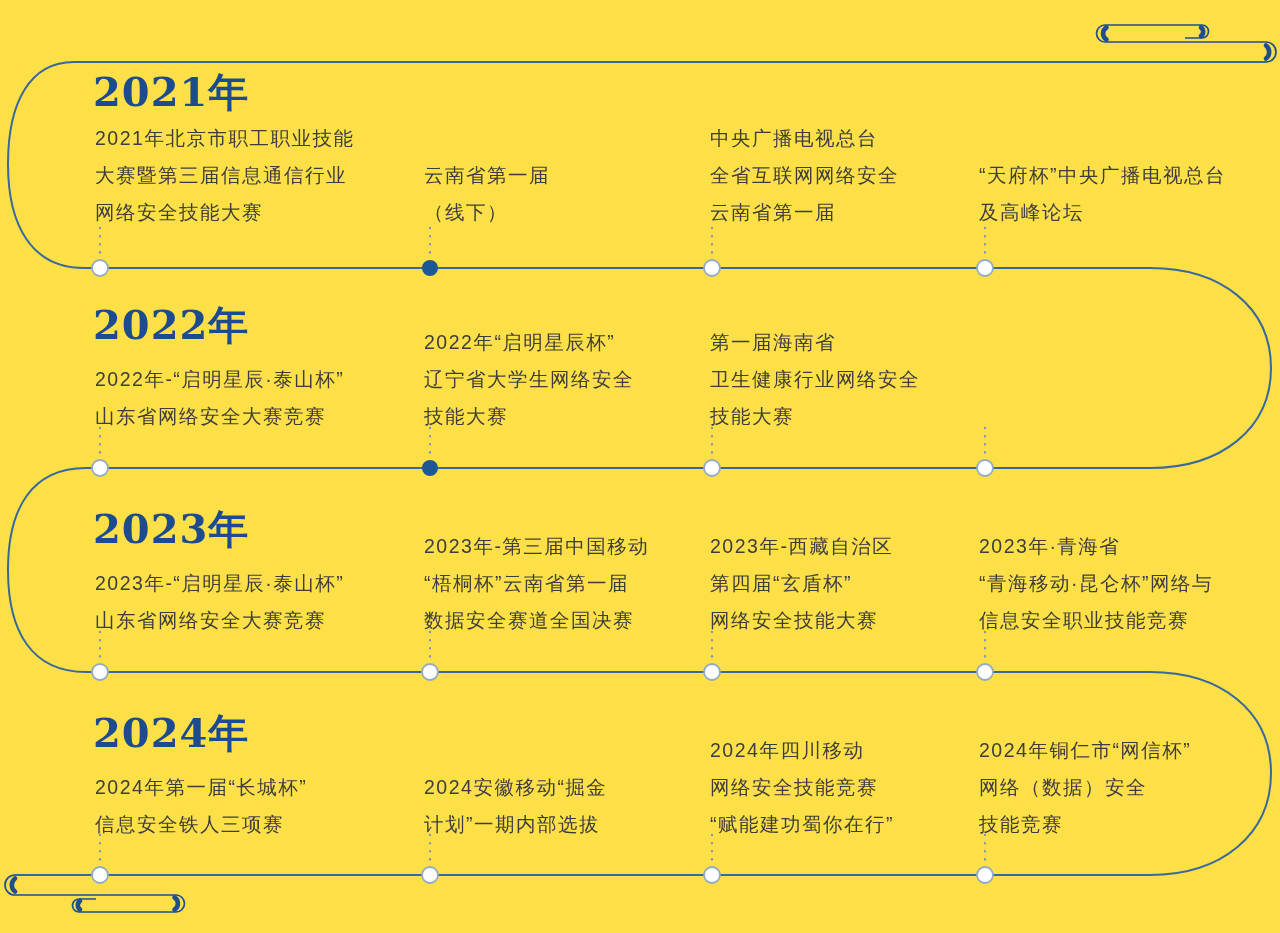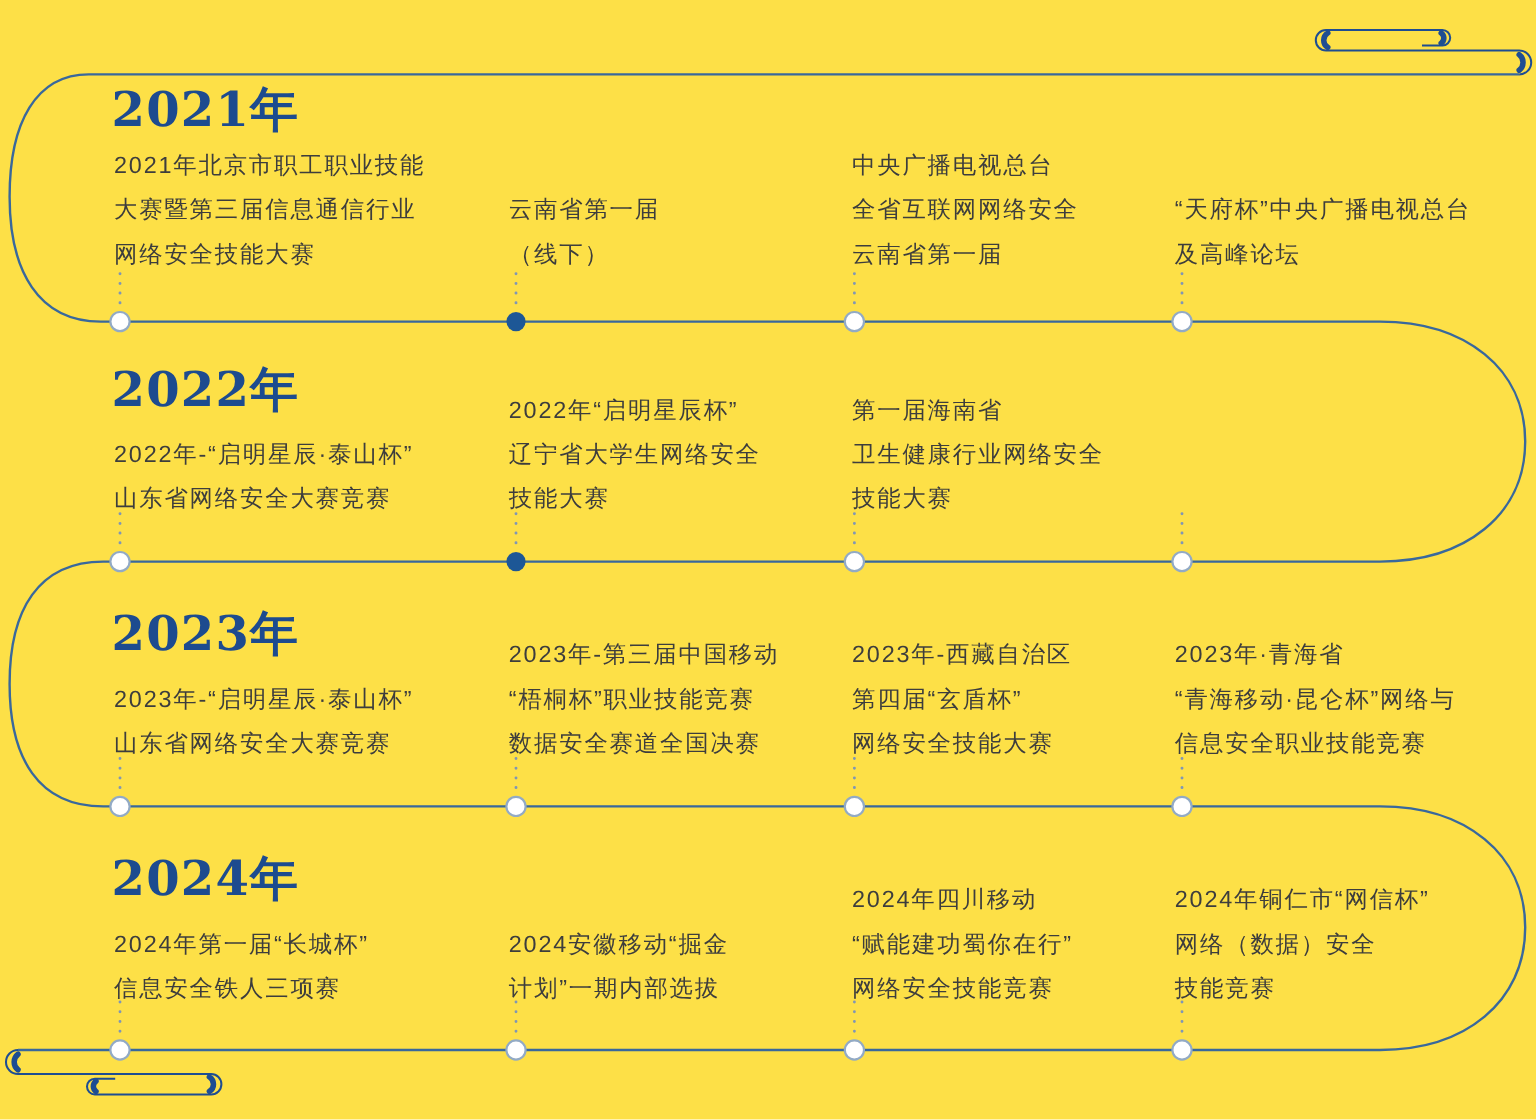--- a/index.html
+++ b/index.html
@@ -137,21 +137,21 @@
     <div>卫生健康行业网络安全</div>
     <div>技能大赛</div>
   </div>
 
   <div class="evt" style="left:95px;bottom:294px">
     <div>2023年-“启明星辰·泰山杯”</div>
     <div>山东省网络安全大赛竞赛</div>
   </div>
   <div class="evt" style="left:424px;bottom:294px">
     <div>2023年-第三届中国移动</div>
-    <div>“梧桐杯”职业技能竞赛</div>
+    <div>“梧桐杯”云南省第一届</div>
     <div>数据安全赛道全国决赛</div>
   </div>
   <div class="evt" style="left:710px;bottom:294px">
     <div>2023年-西藏自治区</div>
     <div>第四届“玄盾杯”</div>
     <div>网络安全技能大赛</div>
   </div>
   <div class="evt" style="left:979px;bottom:294px">
     <div>2023年·青海省</div>
     <div>“青海移动·昆仑杯”网络与</div>
@@ -161,22 +161,22 @@
   <div class="evt" style="left:95px;bottom:90px">
     <div>2024年第一届“长城杯”</div>
     <div>信息安全铁人三项赛</div>
   </div>
   <div class="evt" style="left:424px;bottom:90px">
     <div>2024安徽移动“掘金</div>
     <div>计划”一期内部选拔</div>
   </div>
   <div class="evt" style="left:710px;bottom:90px">
     <div>2024年四川移动</div>
+    <div>网络安全技能竞赛</div>
     <div>“赋能建功蜀你在行”</div>
-    <div>网络安全技能竞赛</div>
   </div>
   <div class="evt" style="left:979px;bottom:90px">
     <div>2024年铜仁市“网信杯”</div>
     <div>网络（数据）安全</div>
     <div>技能竞赛</div>
   </div>
 
 </div>
 
 </body></html>

